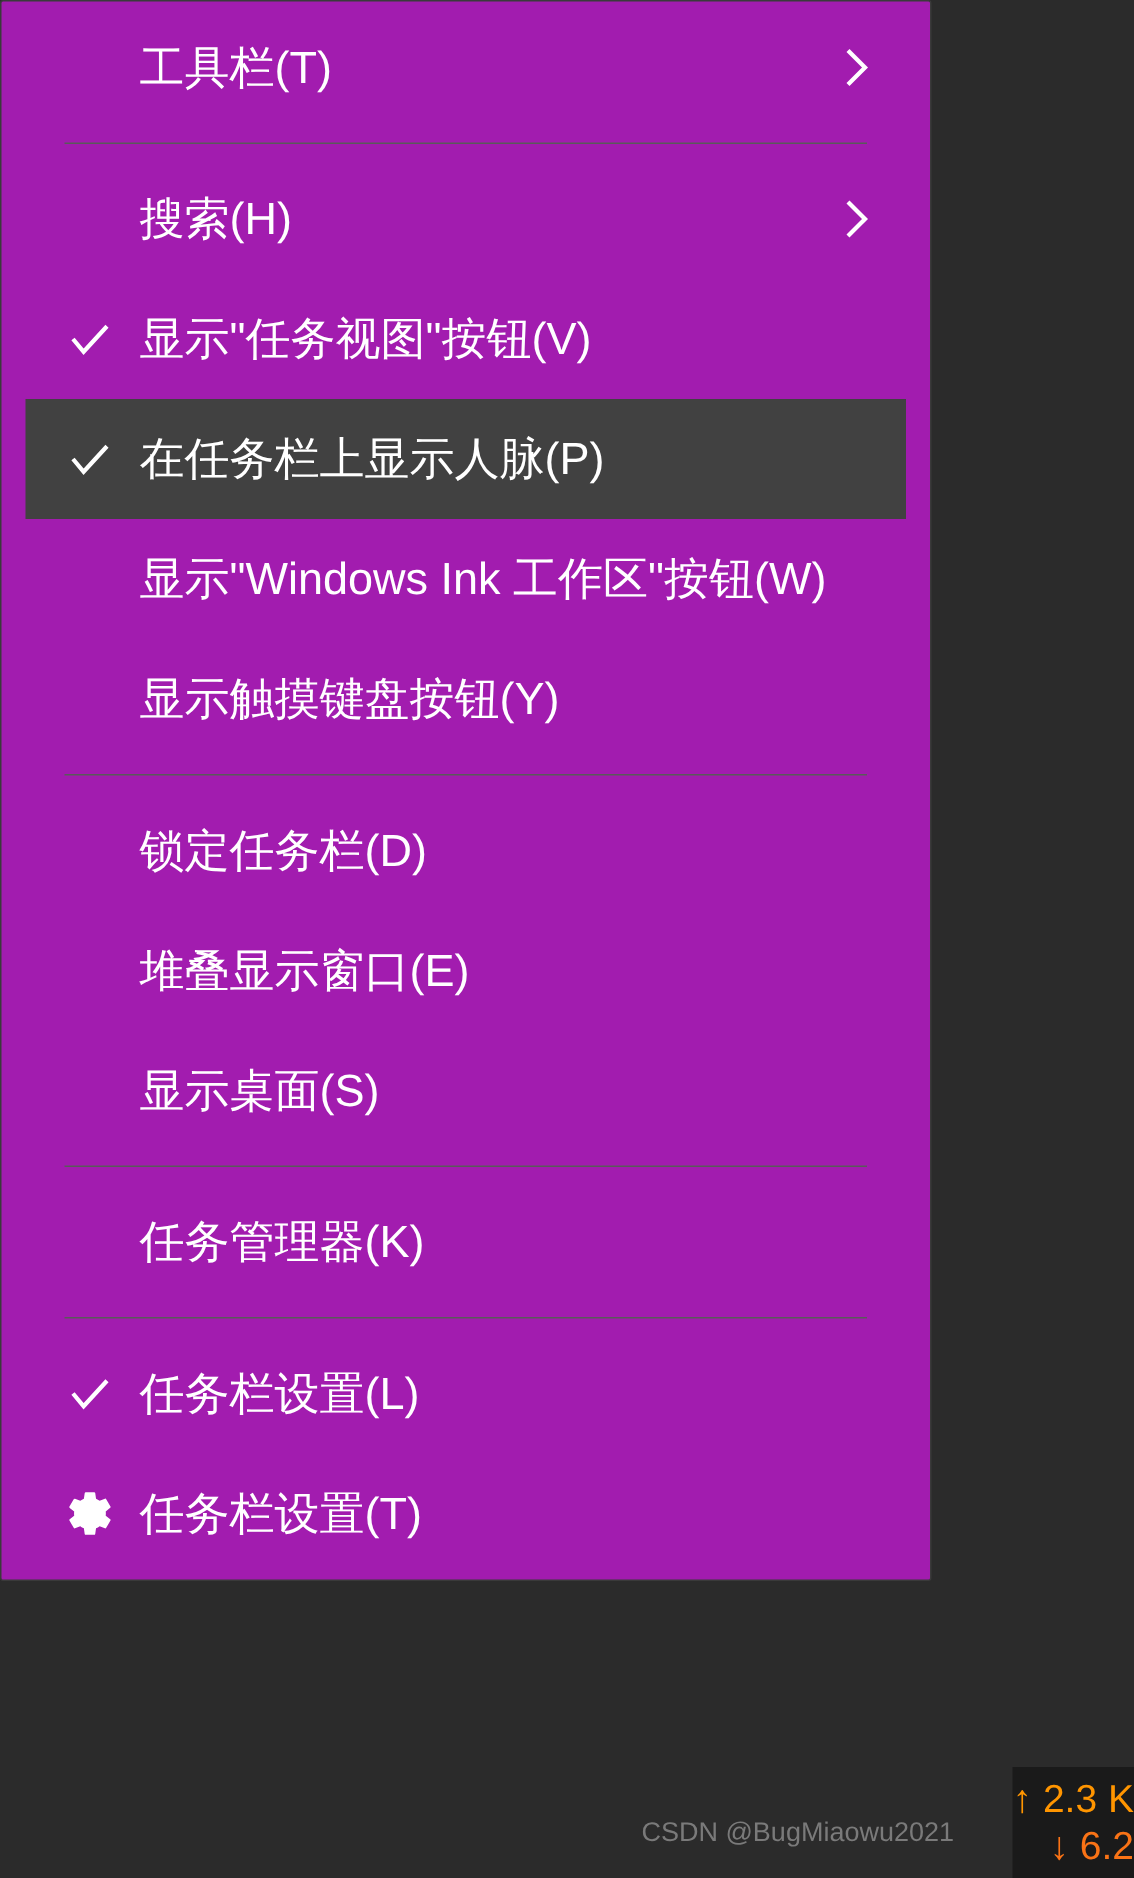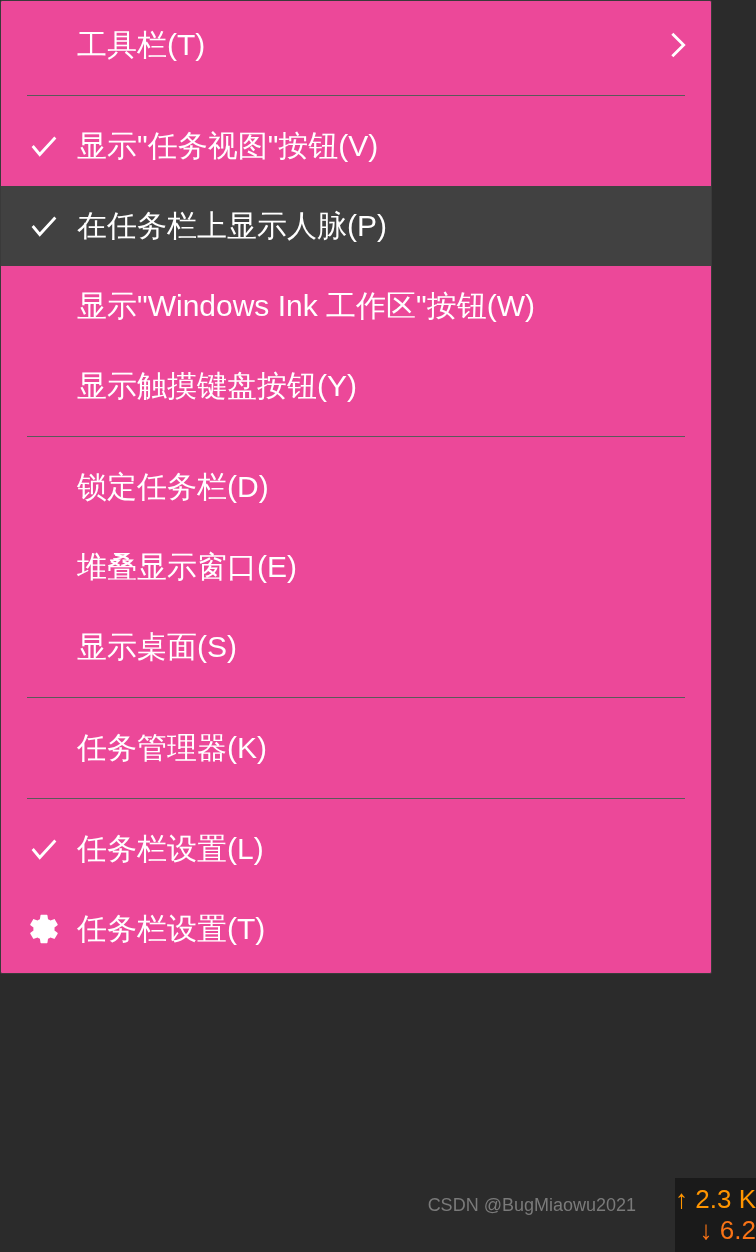--- a/index.html
+++ b/index.html
@@ -9,23 +9,23 @@
     }
     body {
       width: 756px;
       height: 1252px;
       background: #2b2b2b;
       font-family: "Microsoft YaHei", "Segoe UI", sans-serif;
       overflow: hidden;
       position: relative;
     }
     .context-menu {
-      width: 712px;
-      background: #ec4899;
-      padding: 4px 0;
+      width: 621px;
+      background: #a21caf;
+      padding: 4px 16px;
       border: 1px solid #3a3a3a;
       border-radius: 2px;
     }
     .menu-item {
       display: flex;
       align-items: center;
       height: 80px;
       padding: 0 18px 0 26px;
       cursor: pointer;
       position: relative;
@@ -72,21 +72,21 @@
       stroke-width: 2;
       fill: none;
     }
     .divider {
       height: 1px;
       background: #5a5a5a;
       margin: 10px 26px;
     }
     .watermark {
       position: absolute;
-      bottom: 36px;
+      bottom: 20px;
       right: 120px;
       color: #7a7a7a;
       font-size: 18px;
       font-family: Arial, sans-serif;
     }
     .net-indicator {
       position: absolute;
       bottom: 0;
       right: 0;
       background: #1a1a1a;
@@ -111,20 +111,29 @@
       <div class="icon-slot"></div>
       <div class="label">工具栏(T)</div>
       <div class="arrow-slot">
         <svg viewBox="0 0 12 24">
           <polyline points="2,4 10,12 2,20"></polyline>
         </svg>
       </div>
     </div>
     <div class="divider"></div>
     <div class="menu-item">
+      <div class="icon-slot"></div>
+      <div class="label">搜索(H)</div>
+      <div class="arrow-slot">
+        <svg viewBox="0 0 12 24">
+          <polyline points="2,4 10,12 2,20"></polyline>
+        </svg>
+      </div>
+    </div>
+    <div class="menu-item">
       <div class="icon-slot check-icon">
         <svg viewBox="0 0 24 24">
           <polyline points="4,12 9,18 20,6"></polyline>
         </svg>
       </div>
       <div class="label">显示"任务视图"按钮(V)</div>
     </div>
     <div class="menu-item hovered">
       <div class="icon-slot check-icon">
         <svg viewBox="0 0 24 24">

